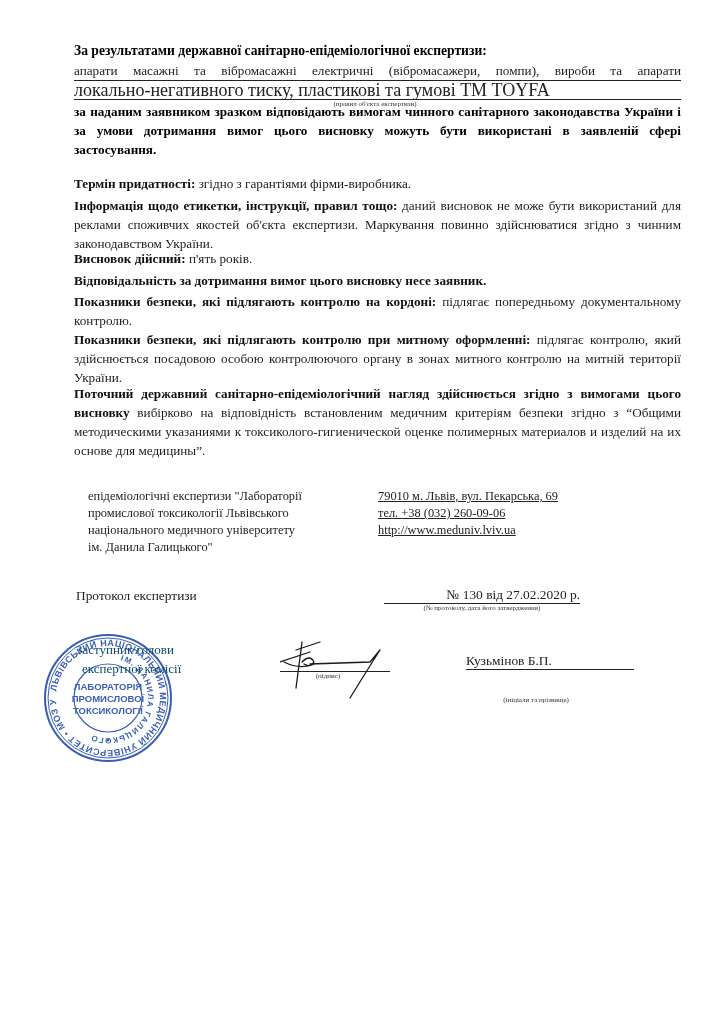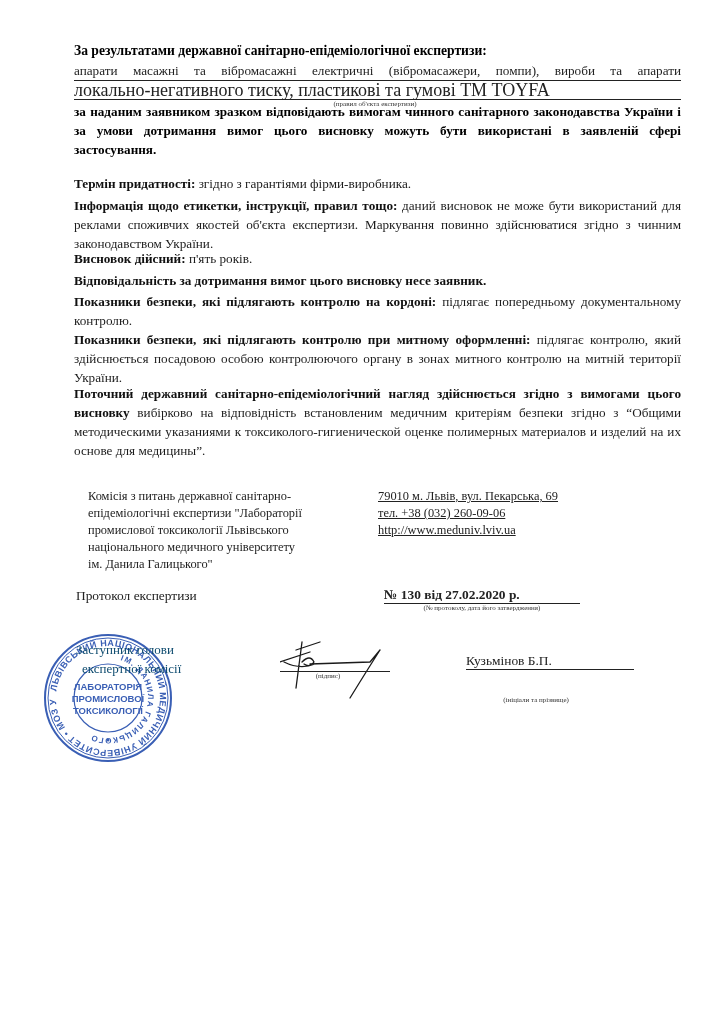--- a/index.html
+++ b/index.html
@@ -57,35 +57,34 @@
     <b>Показники безпеки, які підлягають контролю при митному оформленні:</b>
     <span>підлягає контролю, який здійснюється посадовою особою контролюючого органу в зонах митного контролю на митній території України.</span>
   </div>
 
   <div class="p" style="top:384px; text-align-last:left;">
     <b>Поточний державний санітарно-епідеміологічний нагляд здійснюється згідно з вимогами цього висновку</b>
     <span>вибірково на відповідність встановленим медичним критеріям безпеки згідно з “Общими методическими указаниями к токсиколого-гигиенической оценке полимерных материалов и изделий на их основе для медицины”.</span>
   </div>
 
   <div class="abs small" style="left:88px; top:488px; width:250px;">
-    <div>Комісія з питань державної санітарно-</div>
     <div>епідеміологічні експертизи "Лабораторії</div>
     <div>промислової токсикології Львівського</div>
     <div>національного медичного університету</div>
     <div>ім. Данила Галицького"</div>
   </div>
 
   <div class="abs small" style="left:378px; top:488px; width:260px;text-decoration:underline;">
     <div>79010 м. Львів, вул. Пекарська, 69</div>
     <div>тел. +38 (032) 260-09-06</div>
     <div>http://www.meduniv.lviv.ua</div>
   </div>
 
   <div class="abs" style="left:76px; top:588px; font-size:13.4px; color:#222;text-align:right;">Протокол експертизи</div>
-  <div class="abs ul-line" style="left:384px; top:586px; width:196px; text-align:left; font-size:13.4px; line-height:17px; color:#222;font-weight:bold;">№ 130 від 27.02.2020 р.</div>
+  <div class="abs ul-line" style="left:384px; top:586px; width:196px; text-align:right; font-size:13.4px; line-height:17px; color:#222;">№ 130 від 27.02.2020 р.</div>
   <div class="abs caption" style="left:384px; top:604px; width:196px;">(№ протоколу, дата його затвердження)</div>
 
   <div class="stamp-wrap">
     <svg width="136" height="140" viewBox="0 0 136 140">
       <defs>
         <path id="outerRing" d="M 68 70 m -52 0 a 52 52 0 1 1 104 0 a 52 52 0 1 1 -104 0"></path>
         <path id="innerRing" d="M 68 70 m -40 0 a 40 40 0 1 1 80 0 a 40 40 0 1 1 -80 0"></path>
       </defs>
       <circle cx="68" cy="70" r="63" fill="none" stroke="#3a5fb5" stroke-width="2"></circle>
       <circle cx="68" cy="70" r="60" fill="none" stroke="#3a5fb5" stroke-width="1"></circle>

